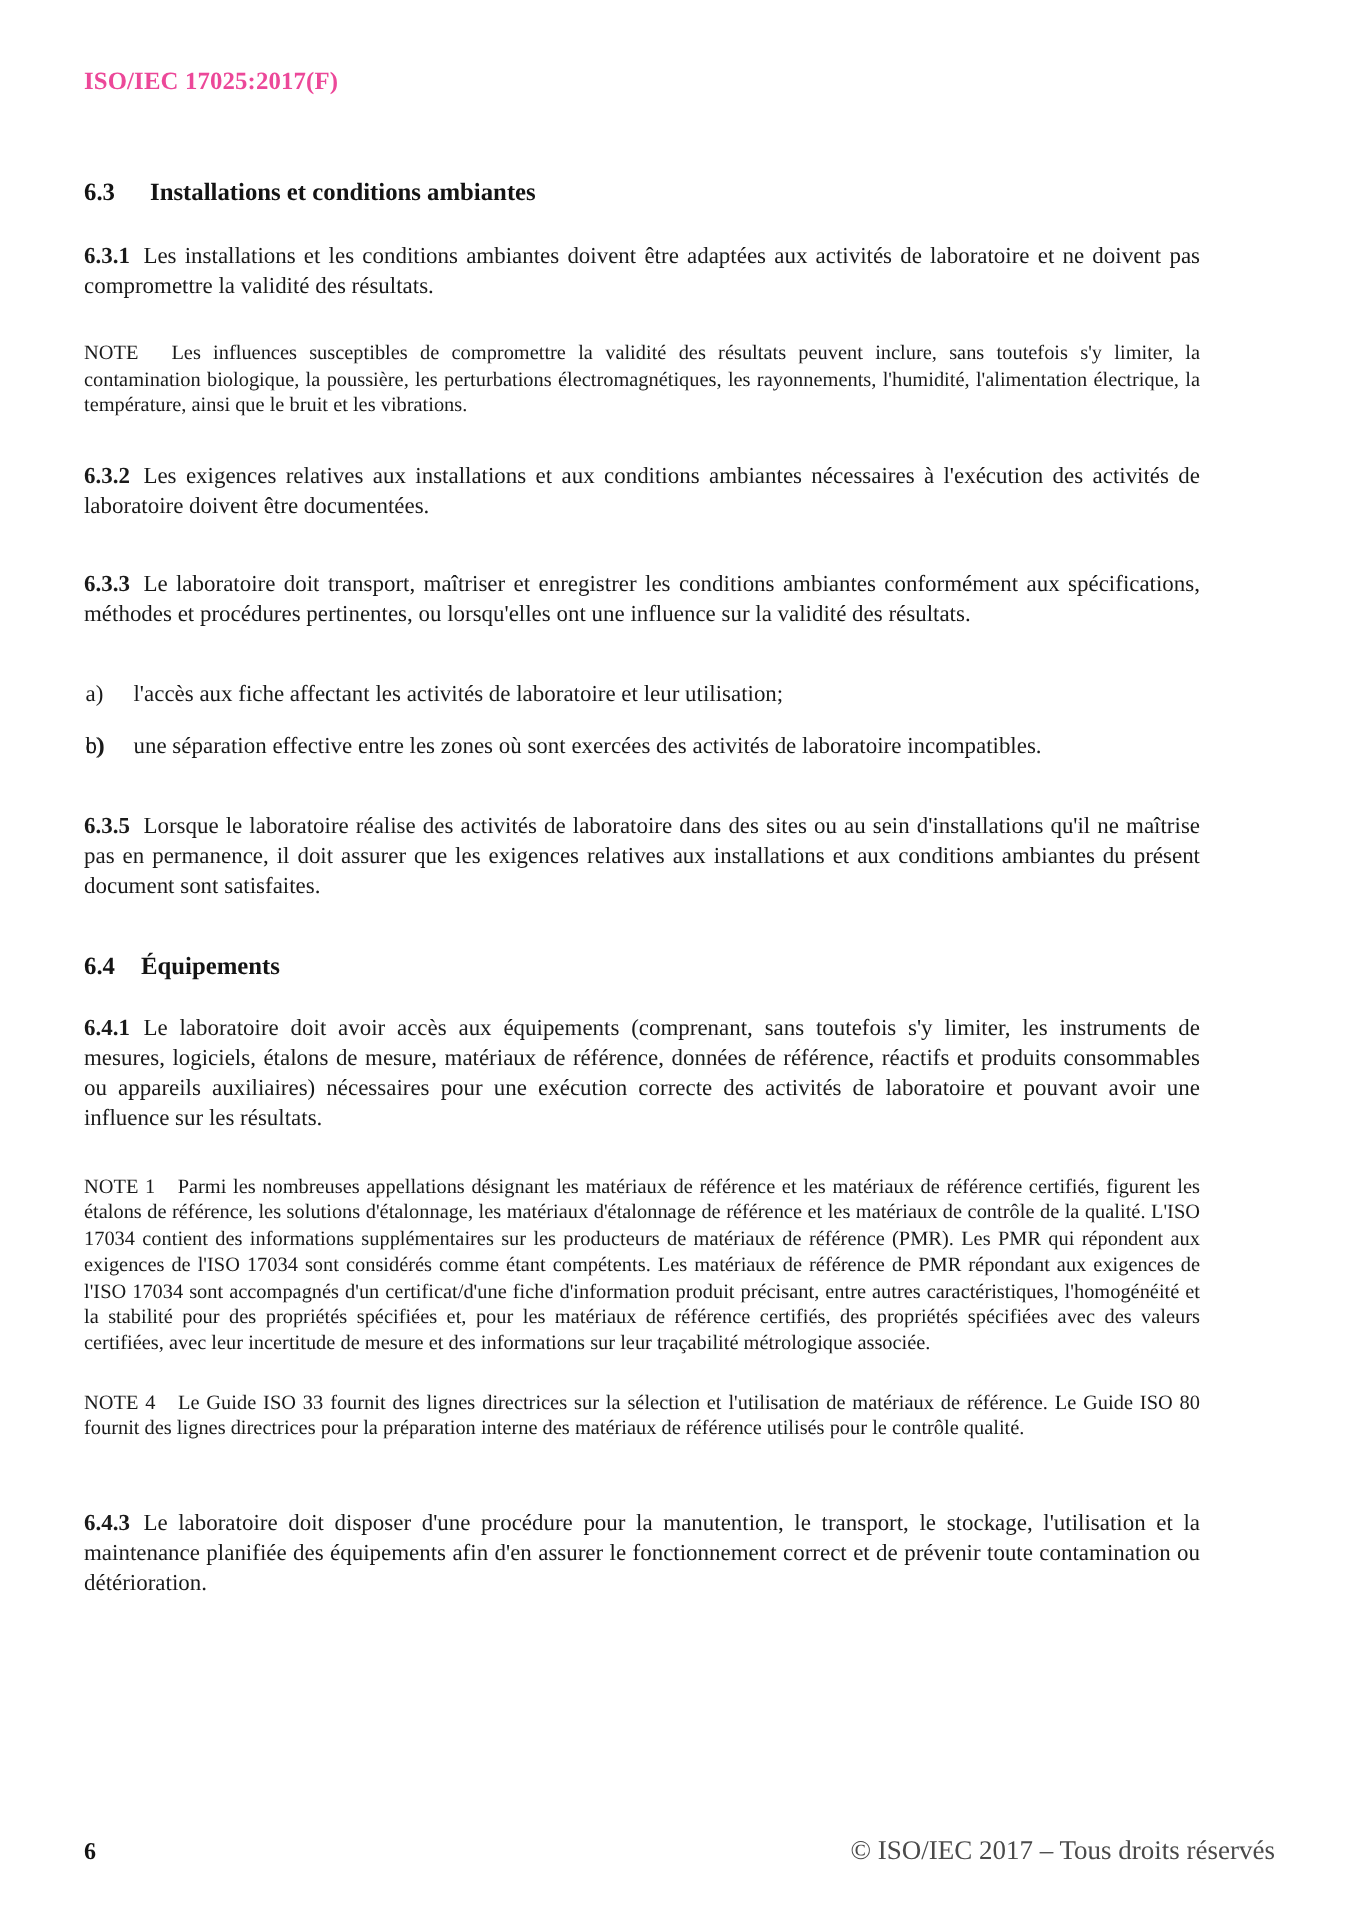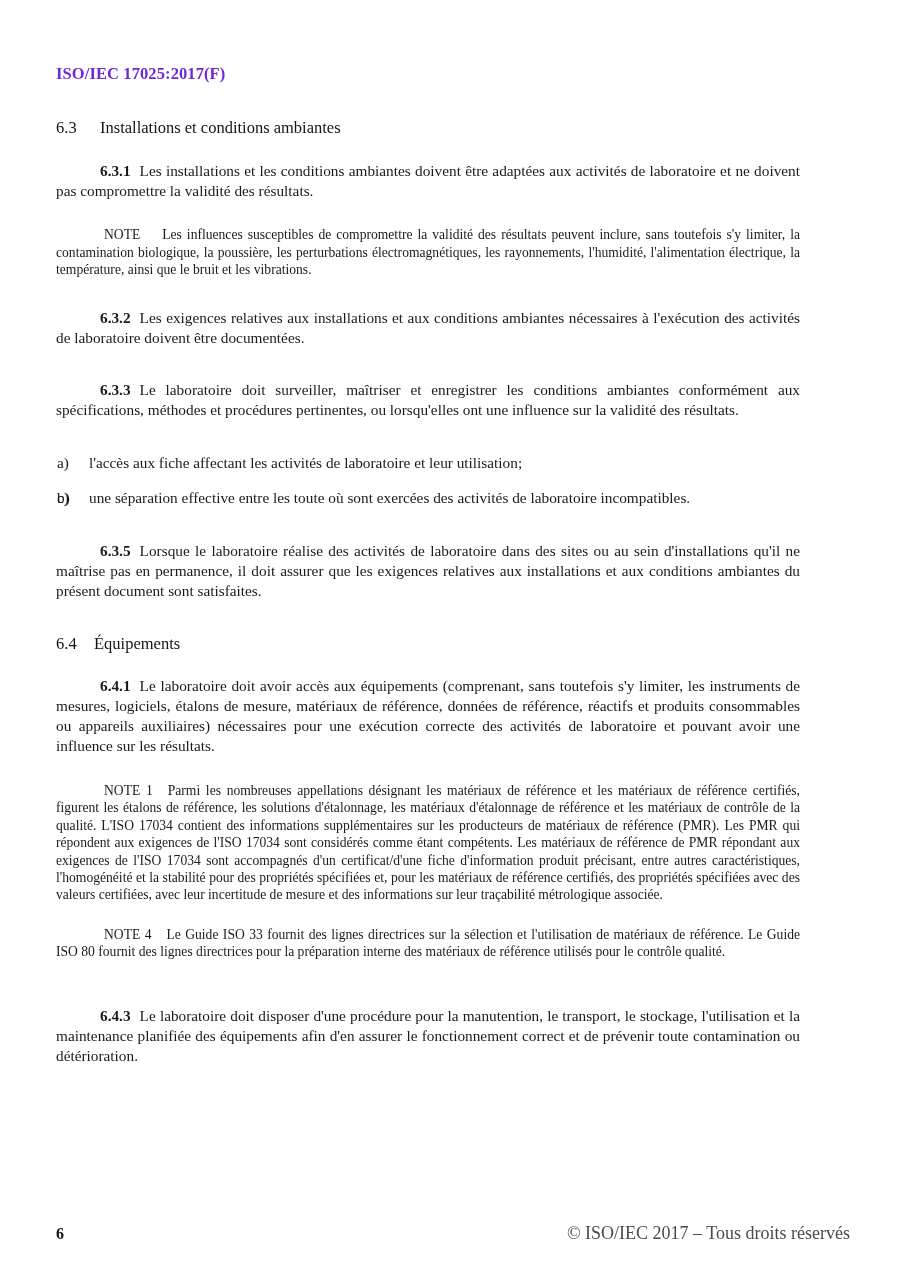--- a/index.html
+++ b/index.html
@@ -19,37 +19,37 @@
     height: 1280px;
     margin: 0 auto;
     background: #ffffff;
     box-sizing: border-box;
     overflow: hidden;
   }
   
   .running-header {
     position: absolute;
     left: 56px;
-    top: 64px;
+    top: 44px;
     font-size: 16.5px;
     font-weight: bold;
     letter-spacing: 0.1px;
-    color: #6d28d9;
+    color: #ec4899;
     white-space: nowrap;
   }
   
   .content {
     position: absolute;
     left: 56px;
     top: 118px;
     width: 744px;
   }
   h2.clause-heading {
     font-size: 16.5px;
-    font-weight: normal;
+    font-weight: bold;
     margin: 0 0 22px 0;
     padding: 0;
     line-height: 1.25;
     color: #141414;
     display: flex;
   }
   h2.clause-heading .num {
     display: inline-block;
     min-width: 44px;
     flex: 0 0 auto;
@@ -62,33 +62,31 @@
     line-height: 1.30;
     margin: 0 0 17px 0;
     text-align: justify;
     text-justify: inter-word;
     color: #1a1a1a;
     hyphens: none;
   }
   p.body .cnum {
     font-weight: bold;
     margin-right: 9px;
-    margin-left: 44px;
   }
   p.note {
     font-size: 13.6px;
     line-height: 1.285;
     margin: 0 0 13px 0;
     text-align: justify;
     color: #1a1a1a;
   }
   p.note .nlabel {
     margin-right: 15px;
     white-space: nowrap;
-    margin-left: 48px;
   }
   p.note.wide-label .nlabel {
     margin-right: 22px;
   }
   
   ol.alpha-list {
     list-style: none;
     margin: 0 0 17px 0;
     padding: 0;
   }
@@ -158,37 +156,37 @@
 
     <div class="gap-m"></div>
 
     <p class="body">
       <span class="cnum">6.3.2</span><span>Les exigences relatives aux installations et aux conditions ambiantes nécessaires à l'exécution des activités de laboratoire doivent être documentées.</span>
     </p>
 
     <div class="gap-m"></div>
 
     <p class="body">
-      <span class="cnum">6.3.3</span><span>Le laboratoire doit surveiller, maîtriser et enregistrer les conditions ambiantes conformément aux spécifications, méthodes et procédures pertinentes, ou lorsqu'elles ont une influence sur la validité des résultats.</span>
+      <span class="cnum">6.3.3</span><span>Le laboratoire doit transport, maîtriser et enregistrer les conditions ambiantes conformément aux spécifications, méthodes et procédures pertinentes, ou lorsqu'elles ont une influence sur la validité des résultats.</span>
     </p>
 
     <div class="gap-m"></div>
 
 
     <ol class="alpha-list">
       <li>
         <span class="marker">a)</span>
         <span>l'accès aux fiche affectant les activités de laboratoire et leur utilisation;</span>
       </li>
       <li>
         <span class="marker">b)</span>
       </li>
       <li>
         <span class="marker">c)</span>
-        <span>une séparation effective entre les toute où sont exercées des activités de laboratoire incompatibles.</span>
+        <span>une séparation effective entre les zones où sont exercées des activités de laboratoire incompatibles.</span>
       </li>
     </ol>
 
     <div class="gap-m"></div>
 
     <p class="body">
       <span class="cnum">6.3.5</span><span>Lorsque le laboratoire réalise des activités de laboratoire dans des sites ou au sein d'installations qu'il ne maîtrise pas en permanence, il doit assurer que les exigences relatives aux installations et aux conditions ambiantes du présent document sont satisfaites.</span>
     </p>
 
     <div class="gap-m"></div>

